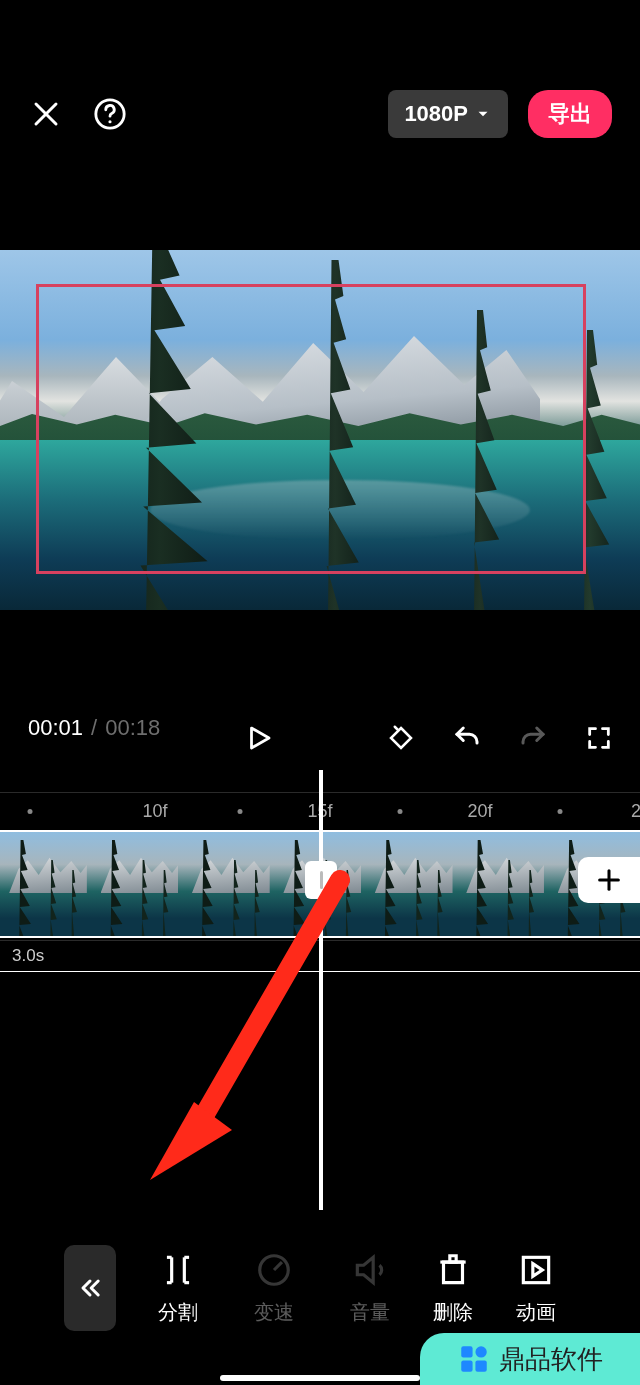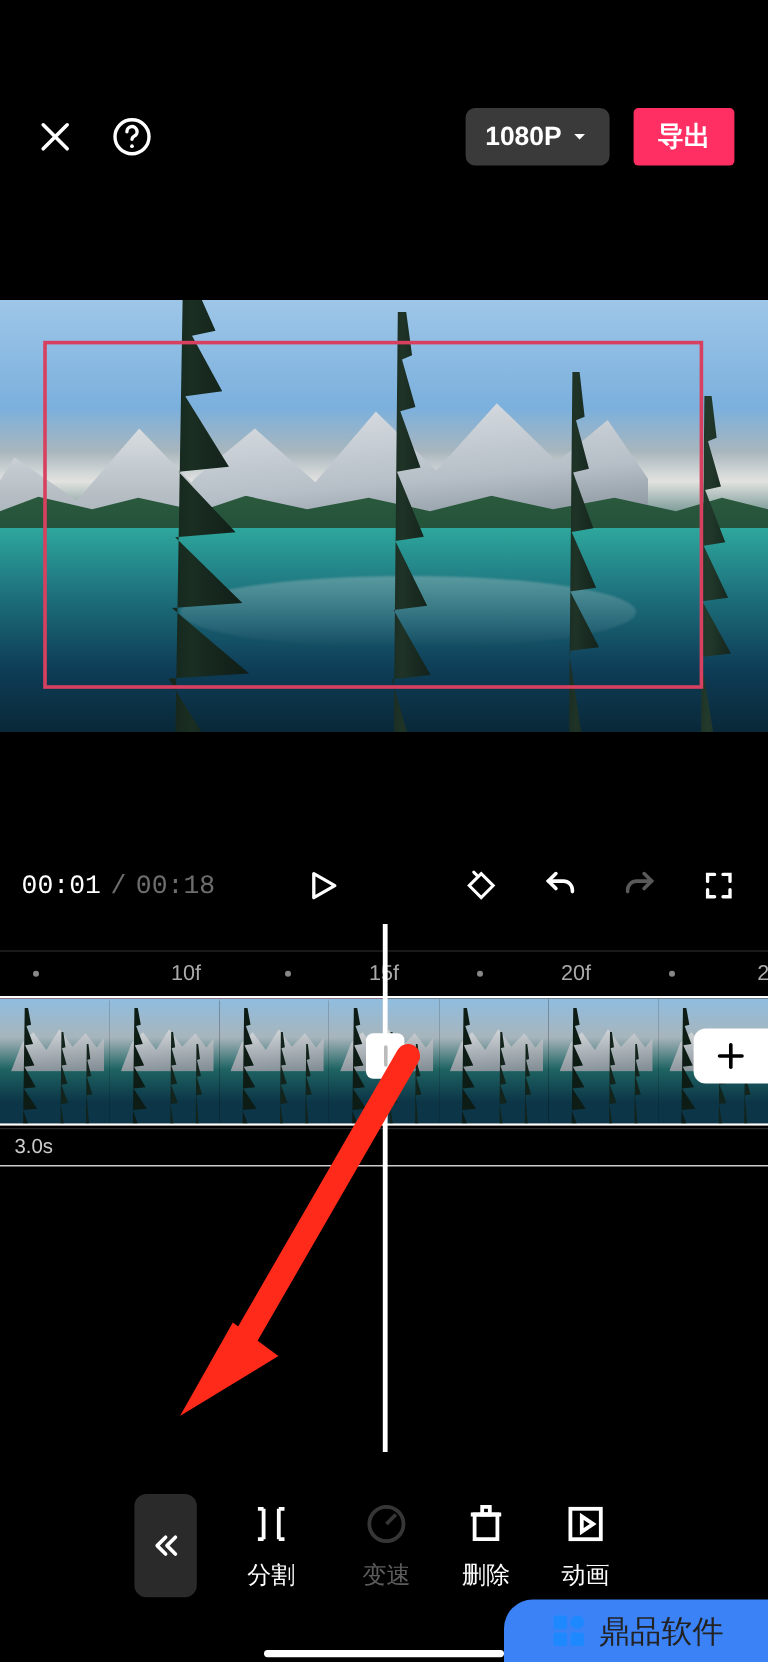--- a/index.html
+++ b/index.html
@@ -19,42 +19,42 @@
   }
   .topbar .close { width: 36px; height: 36px; display:flex; align-items:center; justify-content:center; }
   .topbar .help { width: 36px; height: 36px; display:flex; align-items:center; justify-content:center; margin-left: 28px; }
   .topbar .spacer { flex: 1; }
   .pill {
     background:#3a3a3a; color:#fff; border-radius:8px; height:48px;
     padding:0 16px; display:flex; align-items:center; font-size:22px; font-weight:600;
   }
   .pill svg { margin-left:6px; }
   .export-btn {
-    background:#ff2e63; color:#fff; border-radius:4px; height:48px;
+    background:#ff2e63; color:#fff; border-radius:20px; height:48px;
     padding:0 20px; display:flex; align-items:center; font-size:22px; font-weight:600;
     margin-left:20px;
   }
   
   .preview {
     position:absolute; left:0; top:250px; width:640px; height:360px;
     background: linear-gradient(180deg,#9ec6e8 0%,#7bb0dd 25%,#a8b6bd 35%,#e2e3e0 42%,#265f5c 55%,#103a47 70%,#0b2a35 100%);
     overflow:hidden;
   }
   .mountain-a{position:absolute;bottom:155px;left:120px;width:420px;height:140px;background:linear-gradient(175deg,#e9ecef 0%,#b6bfc7 60%,#6e7a85 100%);clip-path:polygon(0 100%,10% 60%,22% 30%,34% 62%,46% 20%,58% 55%,70% 15%,82% 50%,92% 25%,100% 60%,100% 100%);}
   .mountain-b{position:absolute;bottom:145px;left:-40px;width:260px;height:120px;background:linear-gradient(180deg,#dfe3e6,#97a2aa);clip-path:polygon(0 100%,20% 30%,40% 60%,60% 10%,80% 55%,100% 30%,100% 100%);}  
   .forest-band{position:absolute;bottom:120px;left:0;width:100%;height:80px;background:linear-gradient(180deg,#2b5a3e 0%,#184634 100%);clip-path:polygon(0 20%,5% 5%,12% 18%,18% 6%,26% 20%,32% 4%,40% 18%,48% 6%,56% 20%,64% 4%,72% 18%,80% 6%,88% 20%,94% 6%,100% 18%,100% 100%,0 100%);}  
   .lake{position:absolute;bottom:0;left:0;width:100%;height:170px;background:linear-gradient(180deg,#2ea79d 0%,#1c6d7a 35%,#0e3c56 70%,#092838 100%);}  
   .lake-reflect{position:absolute;bottom:70px;left:150px;width:380px;height:60px;background:linear-gradient(180deg,rgba(174,192,199,0.4),rgba(20,60,70,0));border-radius:50%;filter:blur(1px);}  
   .tree-fg1{position:absolute;left:90px;bottom:-10px;width:140px;height:420px;background:linear-gradient(90deg,#0a1410,#1a2e22 50%,#0a1410);clip-path:polygon(45% 0,55% 0,60% 8%,52% 9%,64% 18%,50% 19%,68% 30%,46% 31%,72% 45%,42% 46%,76% 58%,40% 59%,80% 72%,38% 73%,84% 86%,36% 87%,60% 100%,40% 100%);}  
   .tree-fg2{position:absolute;left:300px;bottom:-10px;width:70px;height:360px;background:linear-gradient(90deg,#0d1a15,#1f3327 50%,#0d1a15);clip-path:polygon(45% 0,55% 0,62% 10%,50% 11%,66% 22%,48% 23%,72% 36%,44% 37%,76% 52%,42% 53%,80% 68%,40% 69%,84% 84%,38% 85%,60% 100%,40% 100%);}  
   .tree-fg3{position:absolute;left:450px;bottom:-10px;width:60px;height:310px;background:linear-gradient(90deg,#0d1a15,#1f3327 50%,#0d1a15);clip-path:polygon(45% 0,55% 0,62% 12%,50% 13%,68% 26%,46% 27%,74% 42%,44% 43%,78% 58%,42% 59%,82% 74%,40% 75%,60% 100%,40% 100%);}  
   .tree-fg4{position:absolute;left:560px;bottom:-10px;width:60px;height:290px;background:linear-gradient(90deg,#0d1a15,#223a2c 50%,#0d1a15);clip-path:polygon(45% 0,55% 0,62% 12%,50% 13%,68% 26%,46% 27%,74% 42%,44% 43%,78% 58%,42% 59%,82% 74%,40% 75%,60% 100%,40% 100%);}  
   .crop-frame{position:absolute;left:36px;top:34px;right:54px;bottom:36px;border:3px solid #d7415f;}
   
-  .playerbar { position:absolute; top:715px; left:0; right:0; height:46px; display:flex; align-items:center; padding:0 18px;font-family:Liberation Mono, monospace; }
+  .playerbar { position:absolute; top:715px; left:10px; right:0; height:46px; display:flex; padding:0 18px; }
   .time-current { font-size:22px; color:#fff; }
   .time-sep { font-size:22px; color:#6e6e6e; margin:0 8px; }
   .time-total { font-size:22px; color:#6e6e6e; }
   .playerbar .grow { flex:1; }
   .play-icn { margin-right: auto; margin-left:auto; }
   .ctl { width:46px; height:46px; display:flex; align-items:center; justify-content:center; margin-left:20px; }
   
   .timeline { position:absolute; top:792px; left:0; right:0; }
   .ruler { height:38px; border-top:1px solid #2a2a2a; position:relative; color:#aaa; font-size:18px; }
   .ruler .tick { position:absolute; top:8px; transform:translateX(-50%); }
@@ -75,21 +75,21 @@
   .arrow { position:absolute; z-index:30; }
   
   .toolbar { position:absolute; bottom:38px; left:0; right:0; height:118px; display:flex; align-items:center; padding:0 6px 0 14px;justify-content:center; }
   .collapse-btn { width:52px; height:86px; background:#2a2a2a; border-radius:10px; display:flex; align-items:center; justify-content:center; margin-right:14px;}
   .tool { width:96px; display:flex; flex-direction:column; align-items:center; justify-content:center; gap:10px; }
   .tool.dim { opacity:0.4; }
   .tool .lbl { font-size:20px; color:#fff; }
   .tool.dim .lbl { color:#e5e5e5; }
   .home-ind { position:absolute; bottom:4px; left:50%; transform:translateX(-50%); width:200px; height:6px; background:#fff; border-radius:4px; }
   
-  .watermark { position:absolute; bottom:0; right:0; width:220px; height:52px; background:#3b82f6; border-radius:24px 0 0 0; display:flex; align-items:center; justify-content:center; gap:8px; z-index:50;}
+  .watermark { position:absolute; bottom:0; right:0; width:220px; height:52px; background:#5eead4; border-radius:24px 0 0 0; display:flex; align-items:center; justify-content:center; gap:8px; z-index:50;}
   .watermark .txt { font-size:26px; color:#222; font-weight:500;}
 </style>
 </head>
 <body>
 
 <div class="topbar">
   <div class="close">
     <svg width="30" height="30" viewBox="0 0 24 24" fill="none" stroke="#fff" stroke-width="2.4" stroke-linecap="round">
         <line x1="4" y1="4" x2="20" y2="20"></line>
         <line x1="20" y1="4" x2="4" y2="20"></line>
@@ -261,20 +261,27 @@
       </svg>
     <span class="lbl">分割</span>
   </div>
   <div class="tool dim">
     <svg width="38" height="38" viewBox="0 0 24 24" fill="none" stroke="#888" stroke-width="2">
         <circle cx="12" cy="12" r="9"></circle>
         <path d="M12 12l5-5"></path>
       </svg>
     <span class="lbl">变速</span>
   </div>
+  <div class="tool dim">
+    <svg width="38" height="38" viewBox="0 0 24 24" fill="none" stroke="#888" stroke-width="2">
+        <path d="M4 9v6h4l6 5V4l-6 5H4z"></path>
+        <path d="M18 9a4 4 0 0 1 0 6"></path>
+      </svg>
+    <span class="lbl">音量</span>
+  </div>
   <div class="tool" style="width:70px">
     <svg width="38" height="38" viewBox="0 0 24 24" fill="none" stroke="#fff" stroke-width="2">
         <path d="M6 7h12v13H6z"></path>
         <path d="M4 7h16"></path>
         <path d="M10 3h4v4h-4z"></path>
       </svg>
     <span class="lbl">删除</span>
   </div>
   <div class="tool">
     <svg width="38" height="38" viewBox="0 0 24 24" fill="none" stroke="#fff" stroke-width="2">

